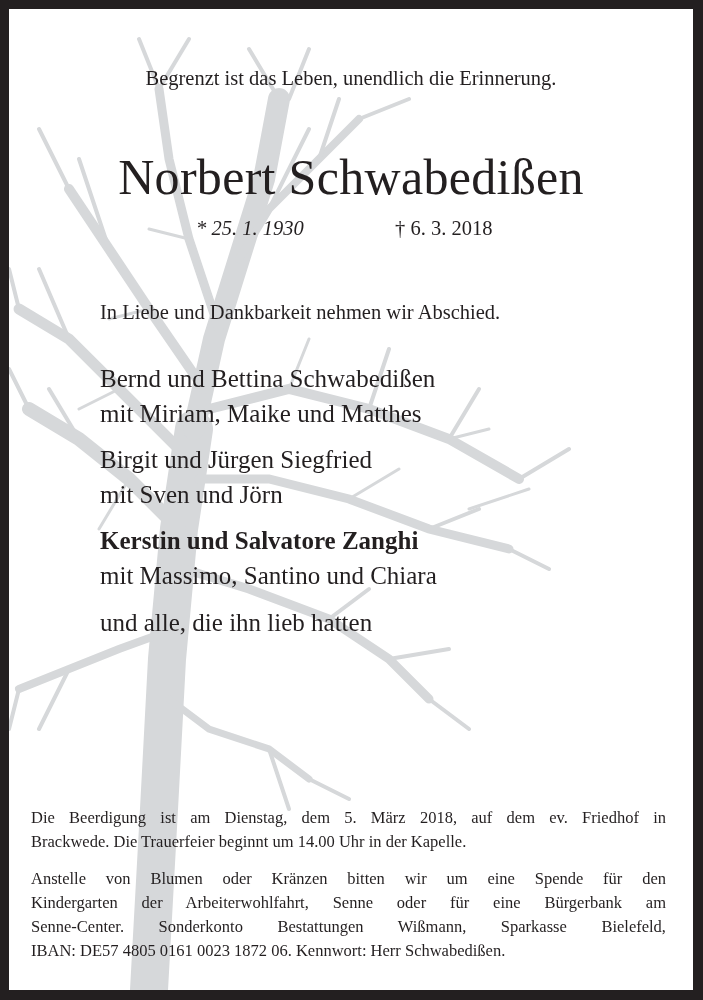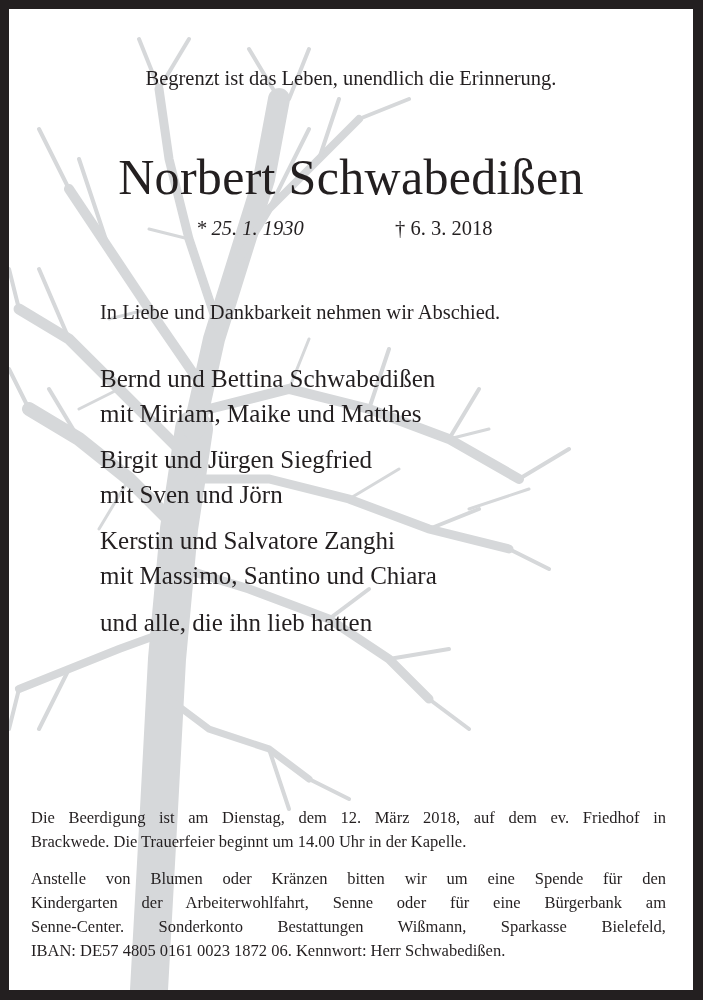--- a/index.html
+++ b/index.html
@@ -146,28 +146,28 @@
   <div class="txt death">† 6. 3. 2018</div>
 
   <div class="txt farewell">In Liebe und Dankbarkeit nehmen wir Abschied.</div>
 
   <div class="txt fam" style="top:357px;">Bernd und Bettina Schwabedißen</div>
   <div class="txt fam" style="top:392px;">mit Miriam, Maike und Matthes</div>
 
   <div class="txt fam" style="top:438px;">Birgit und Jürgen Siegfried</div>
   <div class="txt fam" style="top:473px;">mit Sven und Jörn</div>
 
-  <div class="txt fam" style="top:519px;">Kerstin und Salvatore Zanghi</div>
+  <div class="txt fam" style="top:519px;font-weight:bold;">Kerstin und Salvatore Zanghi</div>
   <div class="txt fam" style="top:554px;">mit Massimo, Santino und Chiara</div>
 
   <div class="txt fam" style="top:601px;text-align:center;">und alle, die ihn lieb hatten</div>
 
 
   <div class="para" style="top:797px;">
-    <span class="ln">Die Beerdigung ist am Dienstag, dem 12. März 2018, auf dem ev. Friedhof in</span>
+    <span class="ln">Die Beerdigung ist am Dienstag, dem 5. März 2018, auf dem ev. Friedhof in</span>
     <span class="ln last">Brackwede. Die Trauerfeier beginnt um 14.00 Uhr in der Kapelle.</span>
   </div>
 
   <div class="para" style="top:858px;">
     <span class="ln">Anstelle von Blumen oder Kränzen bitten wir um eine Spende für den</span>
     <span class="ln">Kindergarten der Arbeiterwohlfahrt, Senne oder für eine Bürgerbank am</span>
     <span class="ln">Senne-Center. Sonderkonto Bestattungen Wißmann, Sparkasse Bielefeld,</span>
     <span class="ln last">IBAN: DE57 4805 0161 0023 1872 06. Kennwort: Herr Schwabedißen.</span>
   </div>
 

